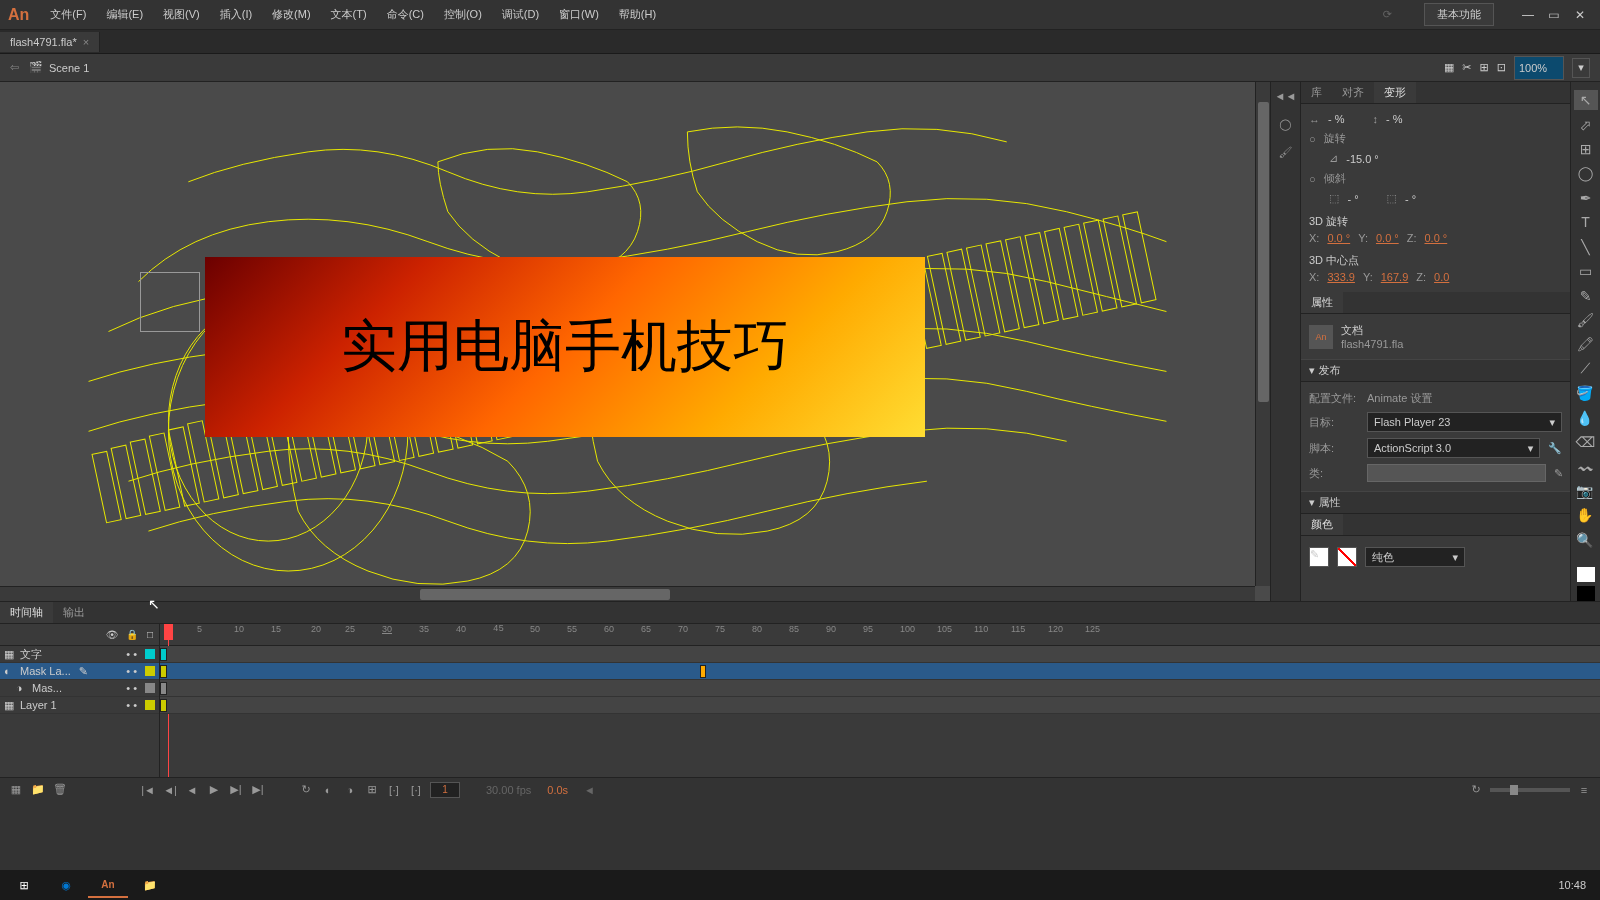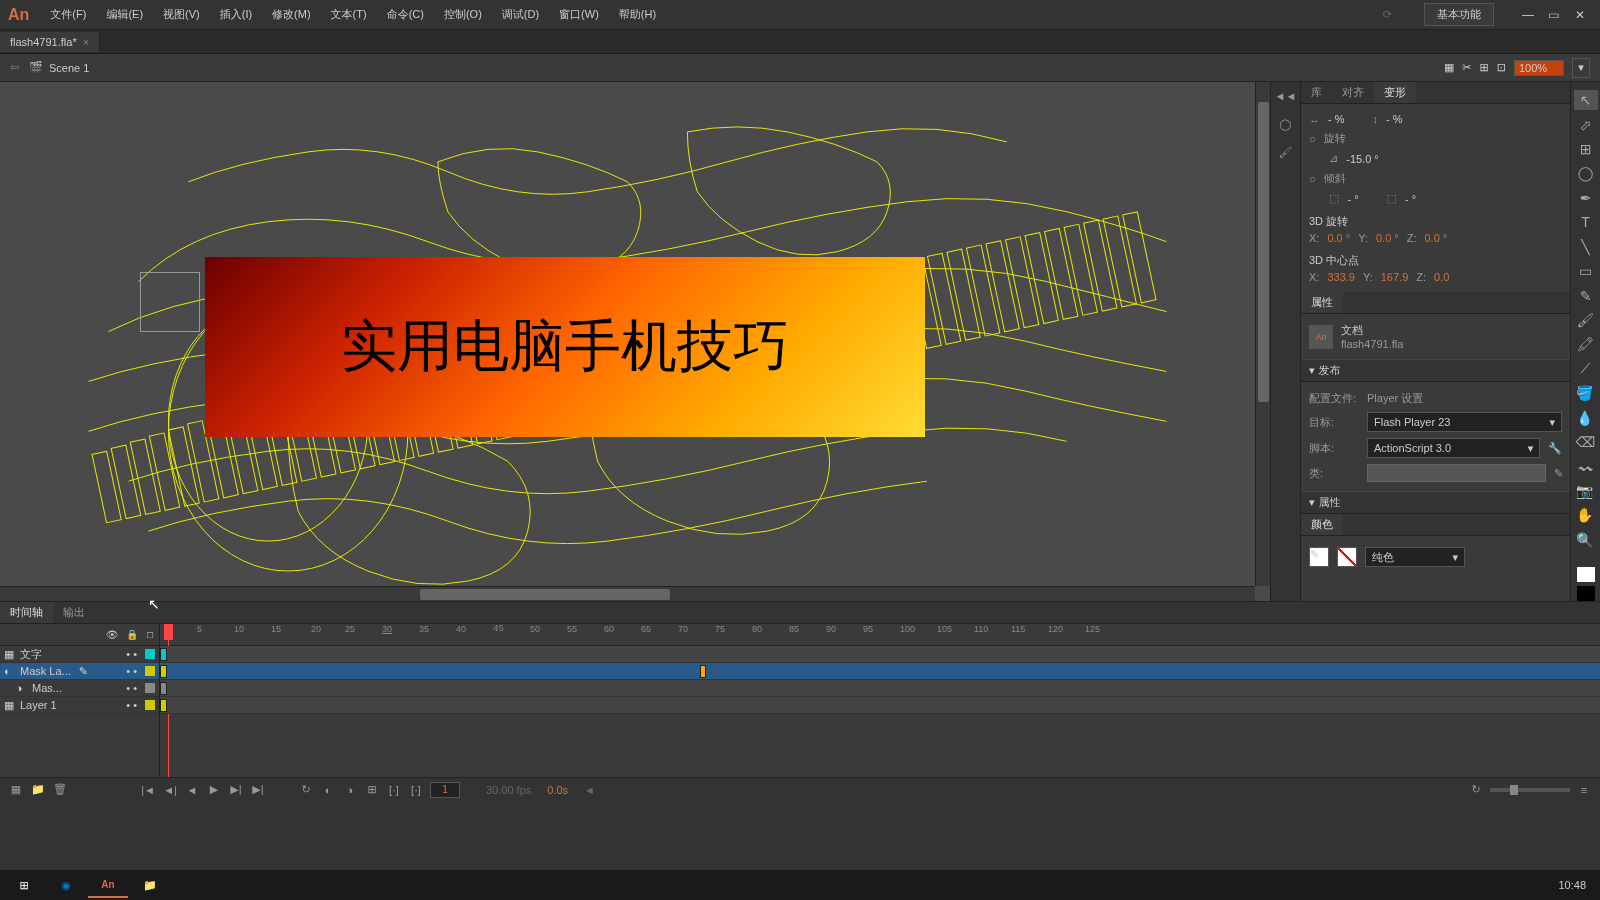--- a/index.html
+++ b/index.html
@@ -10,21 +10,21 @@
 .menu-item{padding:4px 6px;cursor:pointer}
 .win-controls{margin-left:auto;display:flex;gap:2px;align-items:center}
 .win-btn{width:24px;height:18px;display:flex;align-items:center;justify-content:center;cursor:pointer;font-size:12px}
 .workspace-btn{padding:3px 12px;background:#3a3a3a;margin-right:20px;border:1px solid #555}
 .tabbar{height:24px;background:#2a2a2a;display:flex;align-items:center;border-bottom:1px solid #1a1a1a}
 .tab{padding:4px 10px;background:#3a3a3a;border-right:1px solid #222;display:flex;align-items:center;gap:6px;font-size:11px}
 .tab-close{cursor:pointer;color:#888}
 .editbar{height:28px;background:#3a3a3a;display:flex;align-items:center;padding:0 10px;gap:10px;border-bottom:1px solid #222}
 .scene-label{display:flex;align-items:center;gap:6px}
 .editbar-right{margin-left:auto;display:flex;align-items:center;gap:8px}
-.zoom-input{width:50px;height:16px;background:#c2410c;border:1px solid #555;color:#ccc;padding:0 4px;font-size:11px}
+.zoom-input{width:50px;height:24px;background:#0c4a6e;border:1px solid #555;color:#ccc;padding:0 4px;font-size:11px}
 .zoom-dd{width:18px;height:20px;background:#3a3a3a;border:1px solid #555;display:flex;align-items:center;justify-content:center}
 .main{display:flex;height:519px}
 .stage-area{flex:1;background:#4a4a4a;position:relative;overflow:hidden}
 .stage-scroll-v{position:absolute;right:0;top:0;bottom:15px;width:15px;background:#3a3a3a;border-left:1px solid #222}
 .stage-scroll-h{position:absolute;bottom:0;left:0;right:15px;height:15px;background:#3a3a3a;border-top:1px solid #222;display:flex;align-items:center}
 .scroll-thumb-h{position:absolute;left:420px;width:250px;height:11px;top:2px;background:#666;border-radius:2px}
 .scroll-thumb-v{position:absolute;top:20px;height:300px;width:11px;left:2px;background:#666;border-radius:2px}
 .canvas{position:absolute;top:0;left:0;right:15px;bottom:15px;background:#4a4a4a}
 .world-map{position:absolute;top:0;left:0;width:100%;height:100%}
 .banner{position:absolute;top:175px;left:205px;width:720px;height:180px;background:linear-gradient(135deg,#6b0000 0%,#cc2200 25%,#ff6600 50%,#ffaa00 75%,#ffdd33 100%);display:flex;align-items:center;justify-content:center}
@@ -33,21 +33,21 @@
 .dock{width:30px;background:#333;border-left:1px solid #222;display:flex;flex-direction:column;align-items:center;padding-top:4px;gap:8px}
 .dock-ic{width:20px;height:20px;display:flex;align-items:center;justify-content:center;cursor:pointer;color:#999}
 .panels{width:270px;background:#3a3a3a;border-left:1px solid #222;display:flex;flex-direction:column;overflow:hidden}
 .panel-tabs{height:22px;display:flex;background:#333;border-bottom:1px solid #222}
 .ptab{padding:3px 10px;font-size:11px;cursor:pointer;color:#999}
 .ptab.active{background:#3a3a3a;color:#ddd}
 .panel-body{padding:6px 8px;font-size:11px;color:#999}
 .prop-row{display:flex;align-items:center;gap:8px;padding:3px 0}
 .prop-label{min-width:50px;text-align:left;color:#999}
 .prop-val{color:#ccc}
-.prop-val.hot{color:#d4703f;}
+.prop-val.hot{color:#d4703f;text-decoration:underline}
 .section-hdr{background:#333;padding:3px 8px;display:flex;align-items:center;gap:4px;font-size:11px;cursor:pointer;border-top:1px solid #444;border-bottom:1px solid #222}
 .dropdown{background:#222;border:1px solid #555;color:#ccc;padding:2px 6px;font-size:11px;height:20px;flex:1;display:flex;align-items:center;justify-content:space-between}
 .btn{background:#3a3a3a;border:1px solid #555;padding:2px 10px;cursor:pointer;font-size:11px}
 .color-area{padding:8px;display:flex;flex-direction:column;gap:6px}
 .toolbar{width:30px;background:#333;border-left:1px solid #222;display:flex;flex-direction:column;align-items:center;padding-top:8px;gap:4px}
 .tool{width:24px;height:24px;display:flex;align-items:center;justify-content:center;cursor:pointer;color:#aaa;font-size:14px}
 .tool.active{background:#555}
 .timeline{height:200px;background:#3a3a3a;border-top:1px solid #222;display:flex;flex-direction:column}
 .tl-tabs{height:22px;display:flex;background:#333;border-bottom:1px solid #222}
 .tl-body{flex:1;display:flex}
@@ -280,21 +280,21 @@
         </div>
       </div>
     </div>
     <div class="section-hdr">
         <span>▾</span>
         <span>发布</span>
       </div>
     <div class="panel-body">
       <div class="prop-row">
           <span class="prop-label">配置文件:</span>
-          <span>Player 设置</span>
+          <span>Animate 设置</span>
         </div>
       <div class="prop-row">
           <span class="prop-label">目标:</span>
           <div class="dropdown">
             <span>Flash Player 23</span>
             <span>▾</span>
           </div>
         </div>
       <div class="prop-row">
           <span class="prop-label">脚本:</span>

